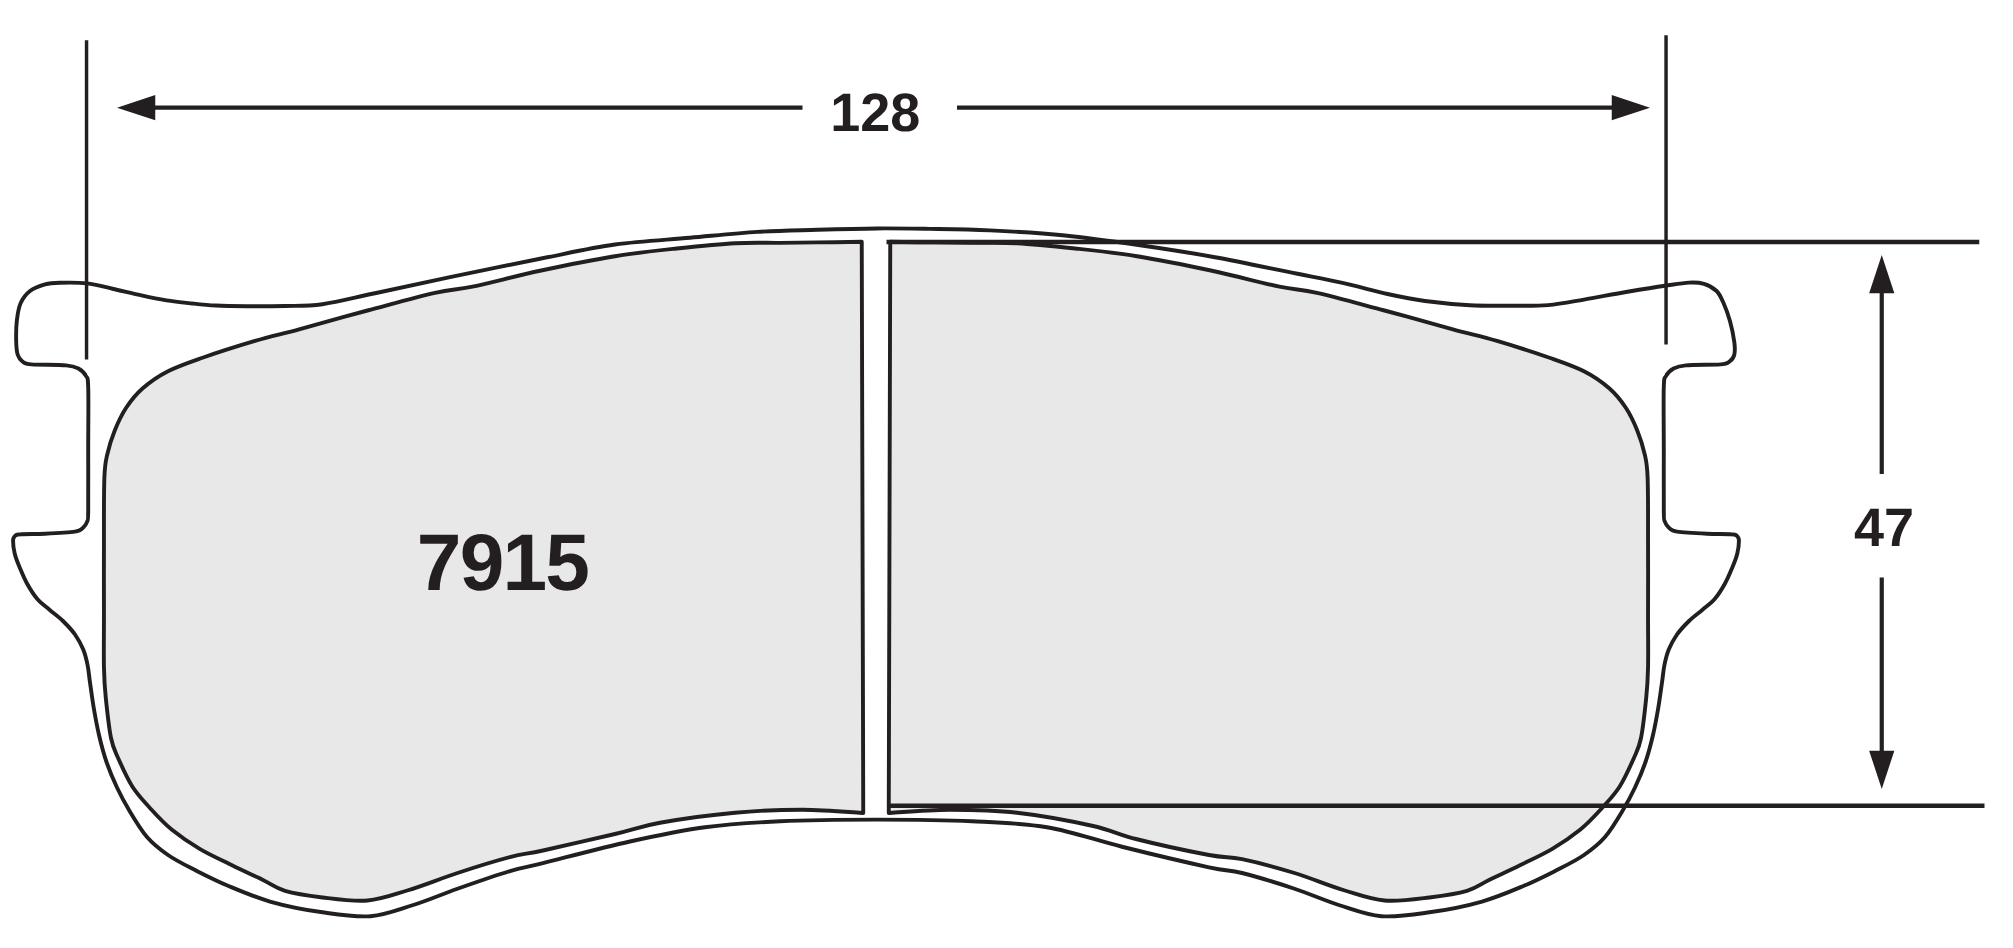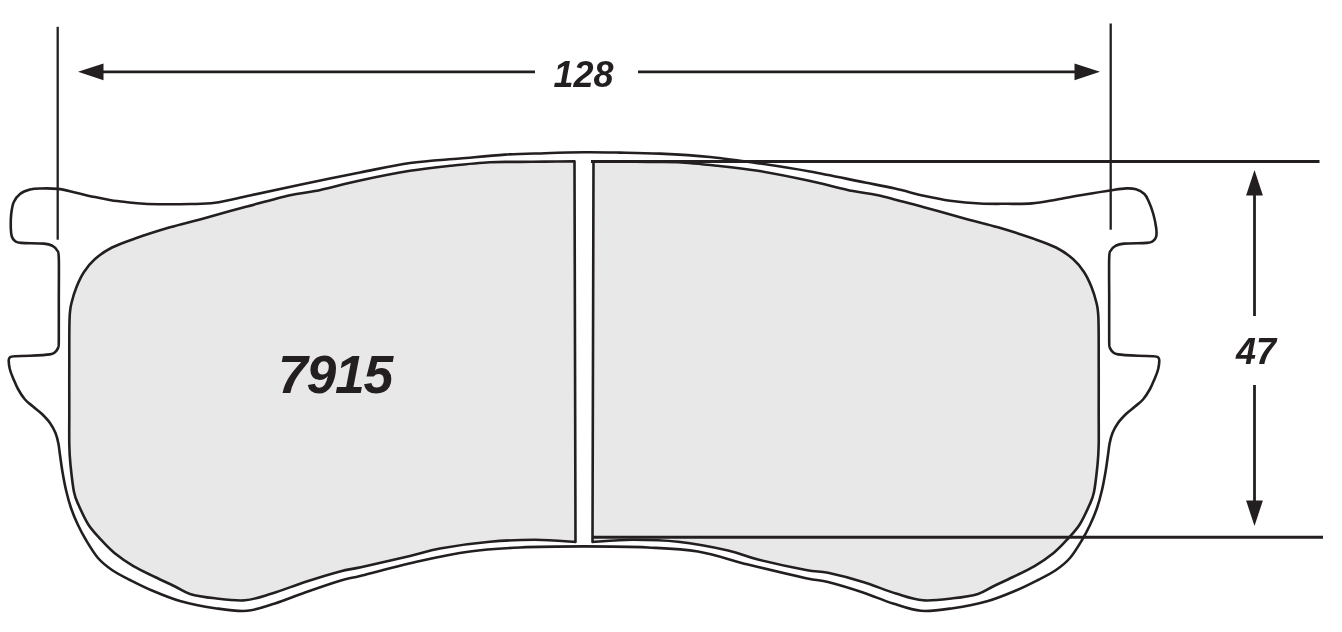--- a/index.html
+++ b/index.html
@@ -1,16 +1,16 @@
 <!DOCTYPE html>
 <html><head>
 <meta charset="utf-8">
 <style>
   html,body{margin:0;padding:0;background:#ffffff;}
-  .wrap{width:1342px;height:628px;position:relative;overflow:hidden;font-style:italic;}
+  .wrap{width:1342px;height:628px;position:relative;overflow:hidden;}
   text{font-family:"Liberation Sans",sans-serif;font-weight:bold;fill:#231f20;}
 </style>
 </head>
 <body>
 
 <div class="wrap">
 <svg width="1342" height="632" viewBox="0 0 1342 632">
 
   <rect x="0" y="0" width="1342" height="632" fill="#ffffff"></rect>
 

